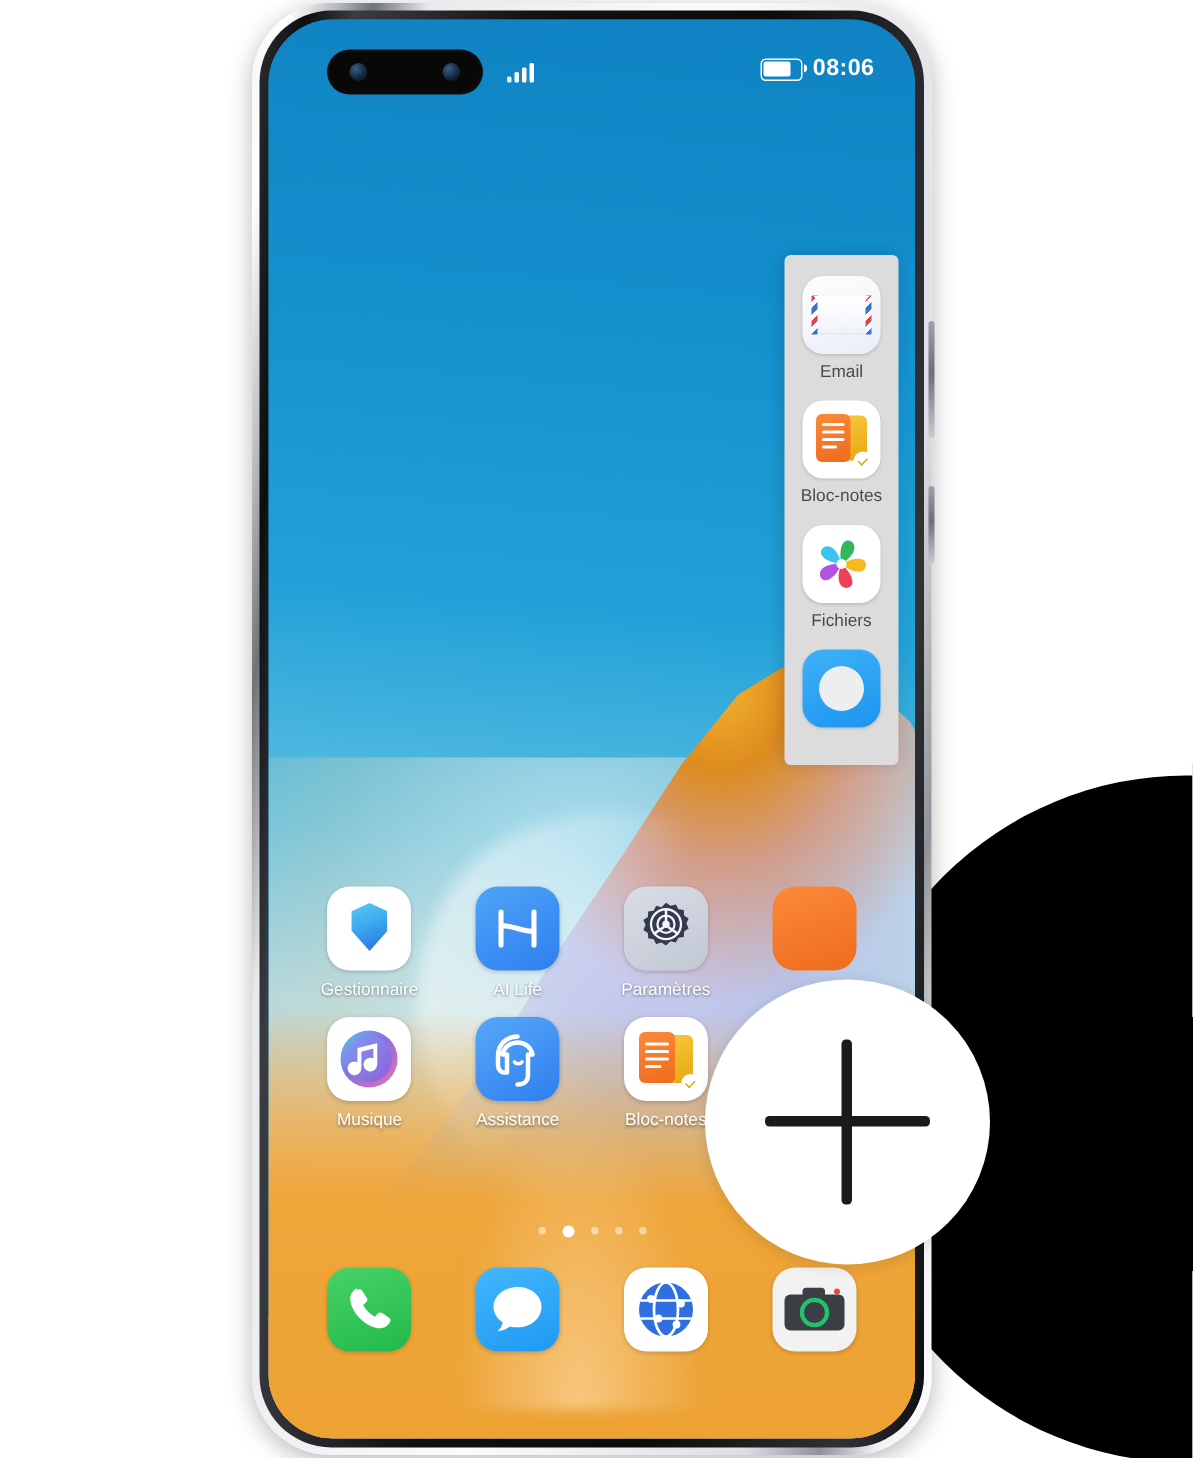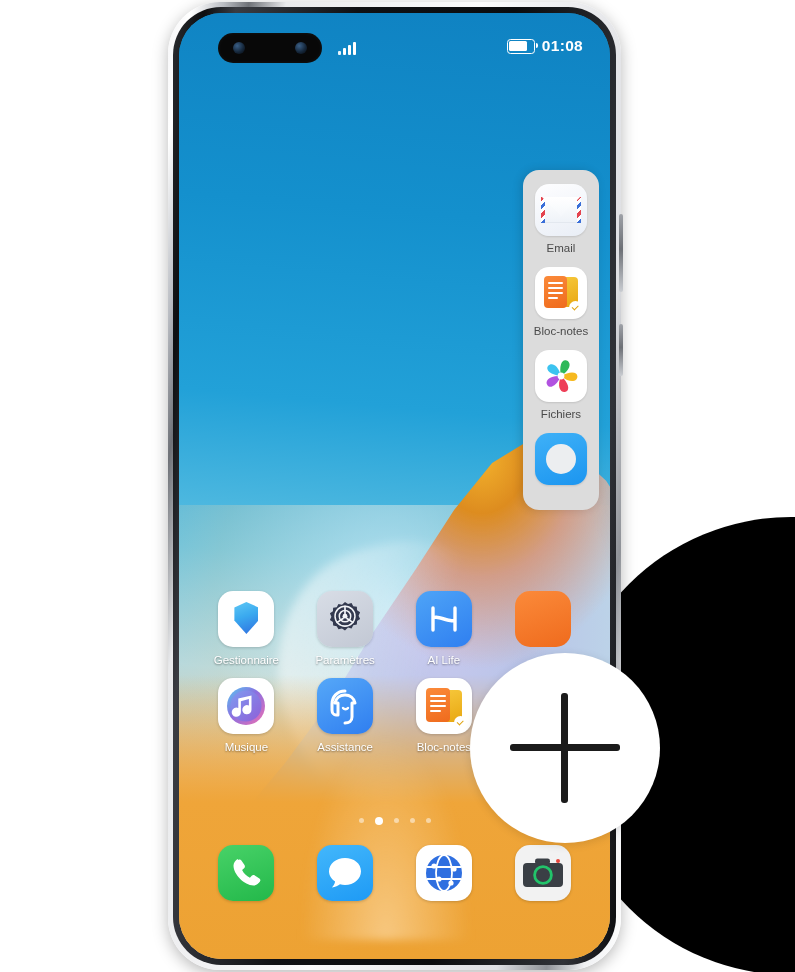--- a/index.html
+++ b/index.html
@@ -126,21 +126,21 @@
   .dots span{width:5px;height:5px;border-radius:50%;background:rgba(255,255,255,.5);}
   .dots span.on{width:8px;height:8px;background:#ffffff;margin-top:-1.5px;}
 
   
   .dock{position:absolute;left:0;right:0;top:832px;display:flex;padding:0 18px;}
   .dock .app{width:100px;}
 
   
   .sidebar{
     position:absolute;left:344px;top:157px;width:76px;
-    background:#dcdcdc;border-radius:16px;
+    background:#dcdcdc;border-radius:4px;
     padding:14px 0 6px;box-shadow:-2px 0 10px rgba(0,0,0,.14);
     display:flex;flex-direction:column;align-items:center;gap:0;
     max-height:510px;overflow:hidden;
   }
   .sb-item{display:flex;flex-direction:column;align-items:center;margin-bottom:13px;}
   .sb-icon{width:52px;height:52px;border-radius:14px;position:relative;overflow:hidden;
     box-shadow:0 1px 2px rgba(0,0,0,.12);}
   .sb-label{margin-top:6px;font-size:11.5px;color:#4a4a4a;white-space:nowrap;}
 
   
@@ -205,56 +205,56 @@
         <div class="signal">
           <i></i>
             <i></i>
             <i></i>
             <i></i>
         </div>
         <div class="status-right">
           <div class="battery">
             <div class="battery-fill"></div>
           </div>
-          <div class="clock">01:08</div>
+          <div class="clock">08:06</div>
         </div>
       </div>
 
       <div class="grid">
 
         <div class="row">
           <div class="app">
             <div class="icon ic-shield">
               <span class="sh"></span>
             </div>
             <div class="app-label">Gestionnaire</div>
+          </div>
+
+          <div class="app">
+            <div class="icon ic-ailife">
+              <svg width="56" height="56" viewBox="0 0 56 56">
+                <path d="M17 17v22M39 17v22M17 28c0-6 22 6 22 0" stroke="#fff" stroke-width="3.4" fill="none" stroke-linecap="round"></path>
+              </svg>
+            </div>
+            <div class="app-label">AI Life</div>
           </div>
 
           <div class="app">
             <div class="icon ic-settings">
               <svg class="gear" viewBox="0 0 40 40">
                 <g fill="#33394f">
                   <path d="M20 2l3.2 2.1 3.7-1 1.8 3.4 3.8.6.2 3.8 3.2 2.1-1.6 3.5 1.6 3.5-3.2 2.1-.2 3.8-3.8.6-1.8 3.4-3.7-1L20 32l-3.2-2.1-3.7 1-1.8-3.4-3.8-.6-.2-3.8L4.1 21l1.6-3.5L4.1 14l3.2-2.1.2-3.8 3.8-.6 1.8-3.4 3.7 1z"></path>
                 </g>
                 <circle cx="20" cy="17" r="10.5" fill="none" stroke="#f2f4f8" stroke-width="1.6"></circle>
                 <circle cx="20" cy="17" r="6" fill="none" stroke="#f2f4f8" stroke-width="1.6"></circle>
                 <circle cx="20" cy="17" r="2.6" fill="#f2f4f8"></circle>
                 <path d="M20 6.6v7.8M11.8 23.6l6.1-4.2M28.2 23.6l-6.1-4.2" stroke="#f2f4f8" stroke-width="1.8" fill="none" stroke-linecap="round"></path>
               </svg>
             </div>
             <div class="app-label">Paramètres</div>
-          </div>
-
-          <div class="app">
-            <div class="icon ic-ailife">
-              <svg width="56" height="56" viewBox="0 0 56 56">
-                <path d="M17 17v22M39 17v22M17 28c0-6 22 6 22 0" stroke="#fff" stroke-width="3.4" fill="none" stroke-linecap="round"></path>
-              </svg>
-            </div>
-            <div class="app-label">AI Life</div>
           </div>
 
           <div class="app">
             <div class="hidden-app"></div>
             <div class="app-label"></div>
           </div>
         </div>
 
         <div class="row">
           <div class="app">

